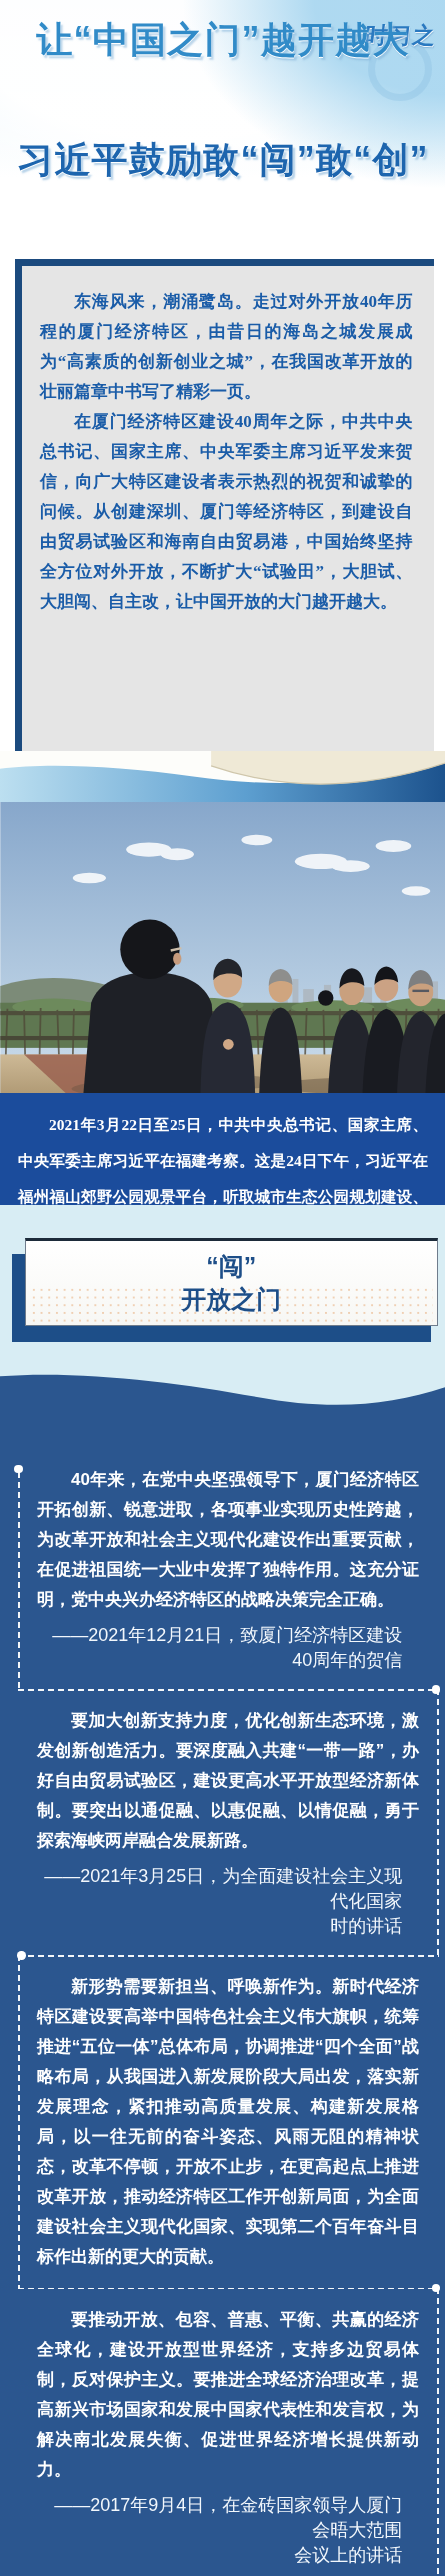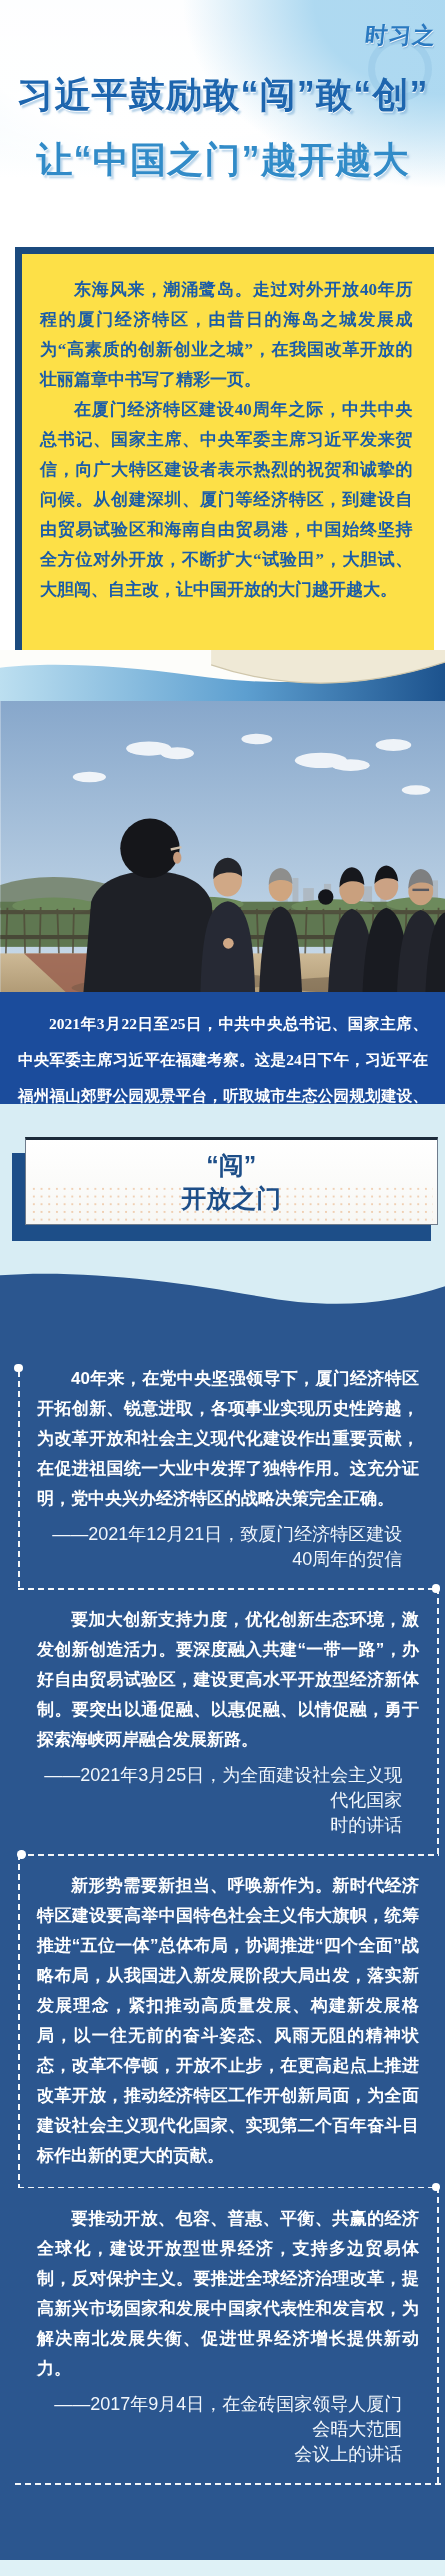--- a/index.html
+++ b/index.html
@@ -18,23 +18,23 @@
   .logo{position:absolute;right:9.5px;top:20px;font-size:22.6px;font-weight:800;
         color:#2a79c0;transform:skewX(-6deg);letter-spacing:1.2px;
         text-shadow:0.6px 1.2px 0 rgba(255,255,255,.9),1.2px 1.8px 1.2px rgba(60,120,180,.35);}
   .title{position:relative;text-align:center;font-weight:800;letter-spacing:1.2px;}
   .title-1{margin-top:71px;font-size:36px;color:#1d65ae;
         text-shadow:0 1.2px 0 #fff,2.4px 3px 1.8px rgba(125,175,215,.55);}
   .title-2{margin-top:15.5px;font-size:36px;color:#318bc8;
         text-shadow:0 1.2px 0 #fff,2.4px 3px 1.8px rgba(125,175,215,.5);}
 
   
-  .letter-wrap{box-sizing:border-box;height:403px;margin:0 12px 0 15px;
+  .letter-wrap{box-sizing:border-box;height:492px;margin:12px 12px 0 15px;
         border-top:7.7px solid #1b4a7e;border-left:7.7px solid #1b4a7e;
-        background:#fde047;padding:21.4px 21.4px 12px 18px;overflow:hidden;}
+        background:#e5e5e5;padding:21.4px 21.4px 12px 18px;overflow:hidden;}
   .letter-wrap p{margin:0;font-family:"Liberation Serif",serif;font-weight:600;
         color:#1a5ca8;font-size:17px;line-height:30px;text-align:justify;text-indent:2em;}
 
   
   .swoosh{display:block;}
 
   
   .photo{display:block;}
 
   
@@ -84,22 +84,22 @@
 </head>
 <body>
 
 <div class="page">
 
   <div class="hero">
     <div class="hero-blob"></div>
     <div class="hero-corner"></div>
     <div class="logo-ring"></div>
     <div class="logo">时习之</div>
+    <div class="title title-2">让“中国之门”越开越大</div>
     <div class="title title-1">习近平鼓励敢“闯”敢“创”</div>
-    <div class="title title-2">让“中国之门”越开越大</div>
   </div>
 
   <div class="letter-wrap">
     <p>东海风来，潮涌鹭岛。走过对外开放40年历程的厦门经济特区，由昔日的海岛之城发展成为“高素质的创新创业之城”，在我国改革开放的壮丽篇章中书写了精彩一页。</p>
     <p>在厦门经济特区建设40周年之际，中共中央总书记、国家主席、中央军委主席习近平发来贺信，向广大特区建设者表示热烈的祝贺和诚挚的问候。从创建深圳、厦门等经济特区，到建设自由贸易试验区和海南自由贸易港，中国始终坚持全方位对外开放，不断扩大“试验田”，大胆试、大胆闯、自主改，让中国开放的大门越开越大。</p>
   </div>
 
   <svg class="swoosh" width="446" height="51" viewBox="0 0 750 86" preserveAspectRatio="none">
     <defs>
       <linearGradient id="sw" x1="0" y1="0" x2="1" y2="0">

